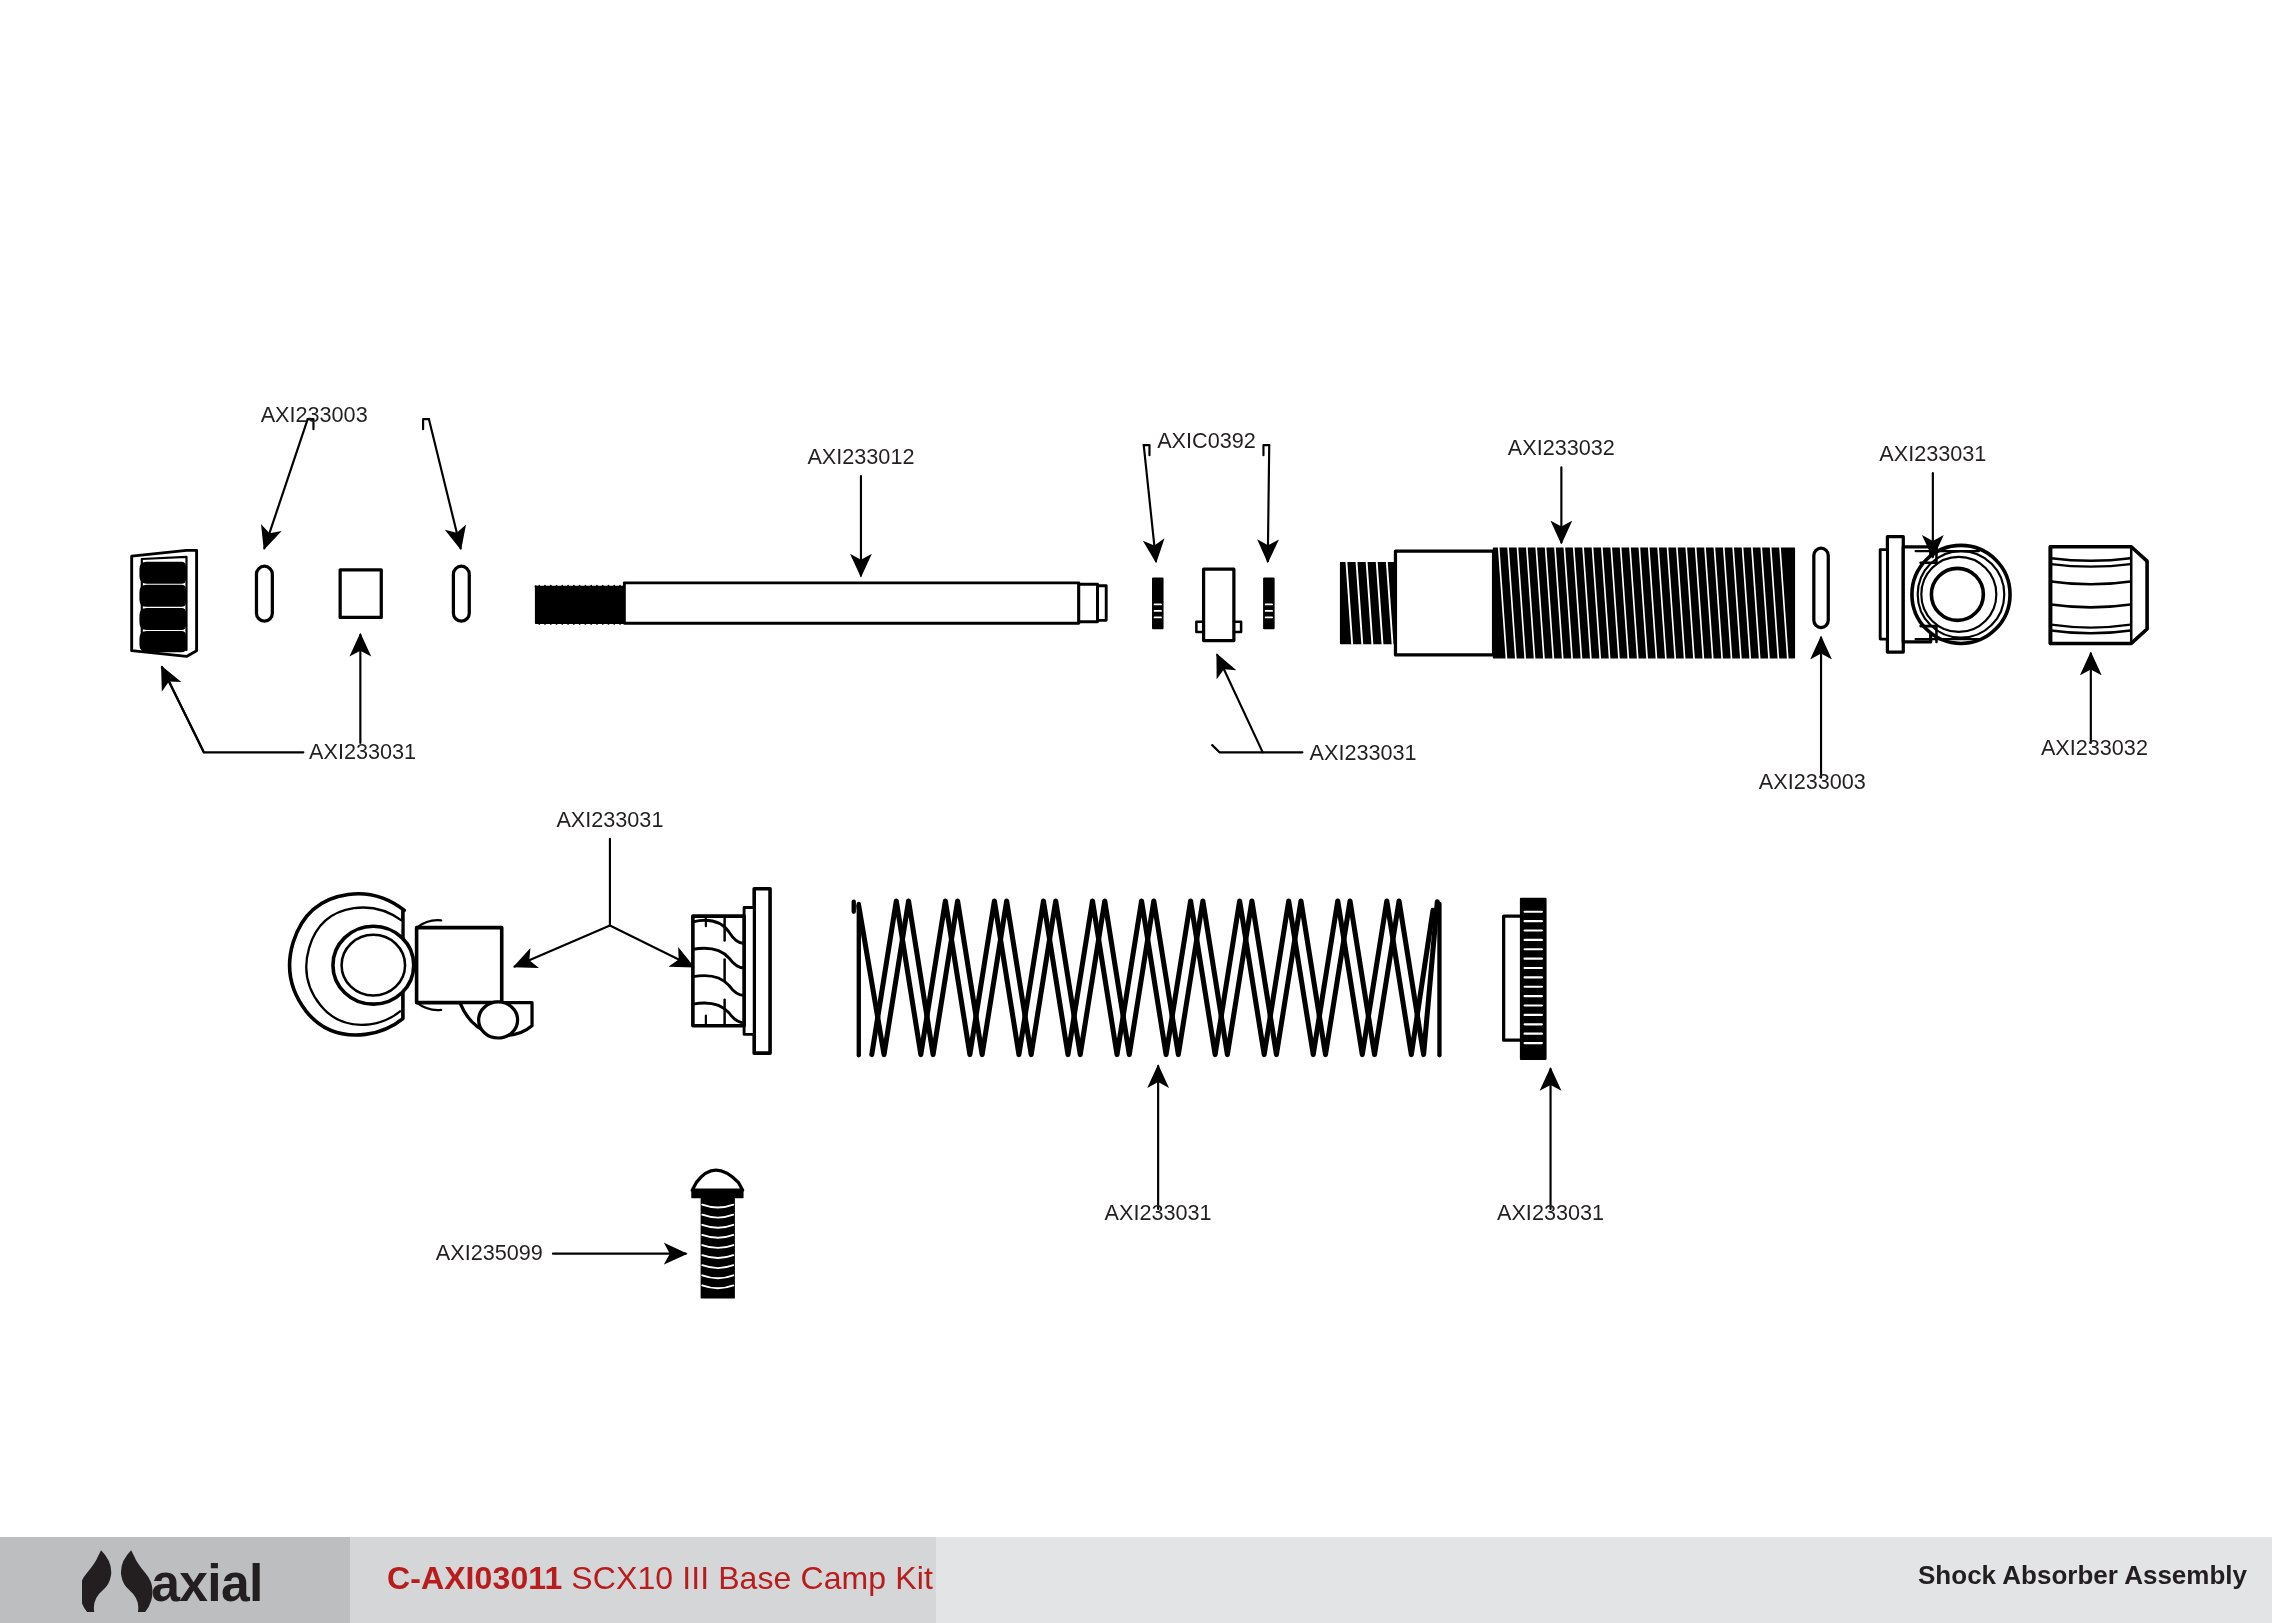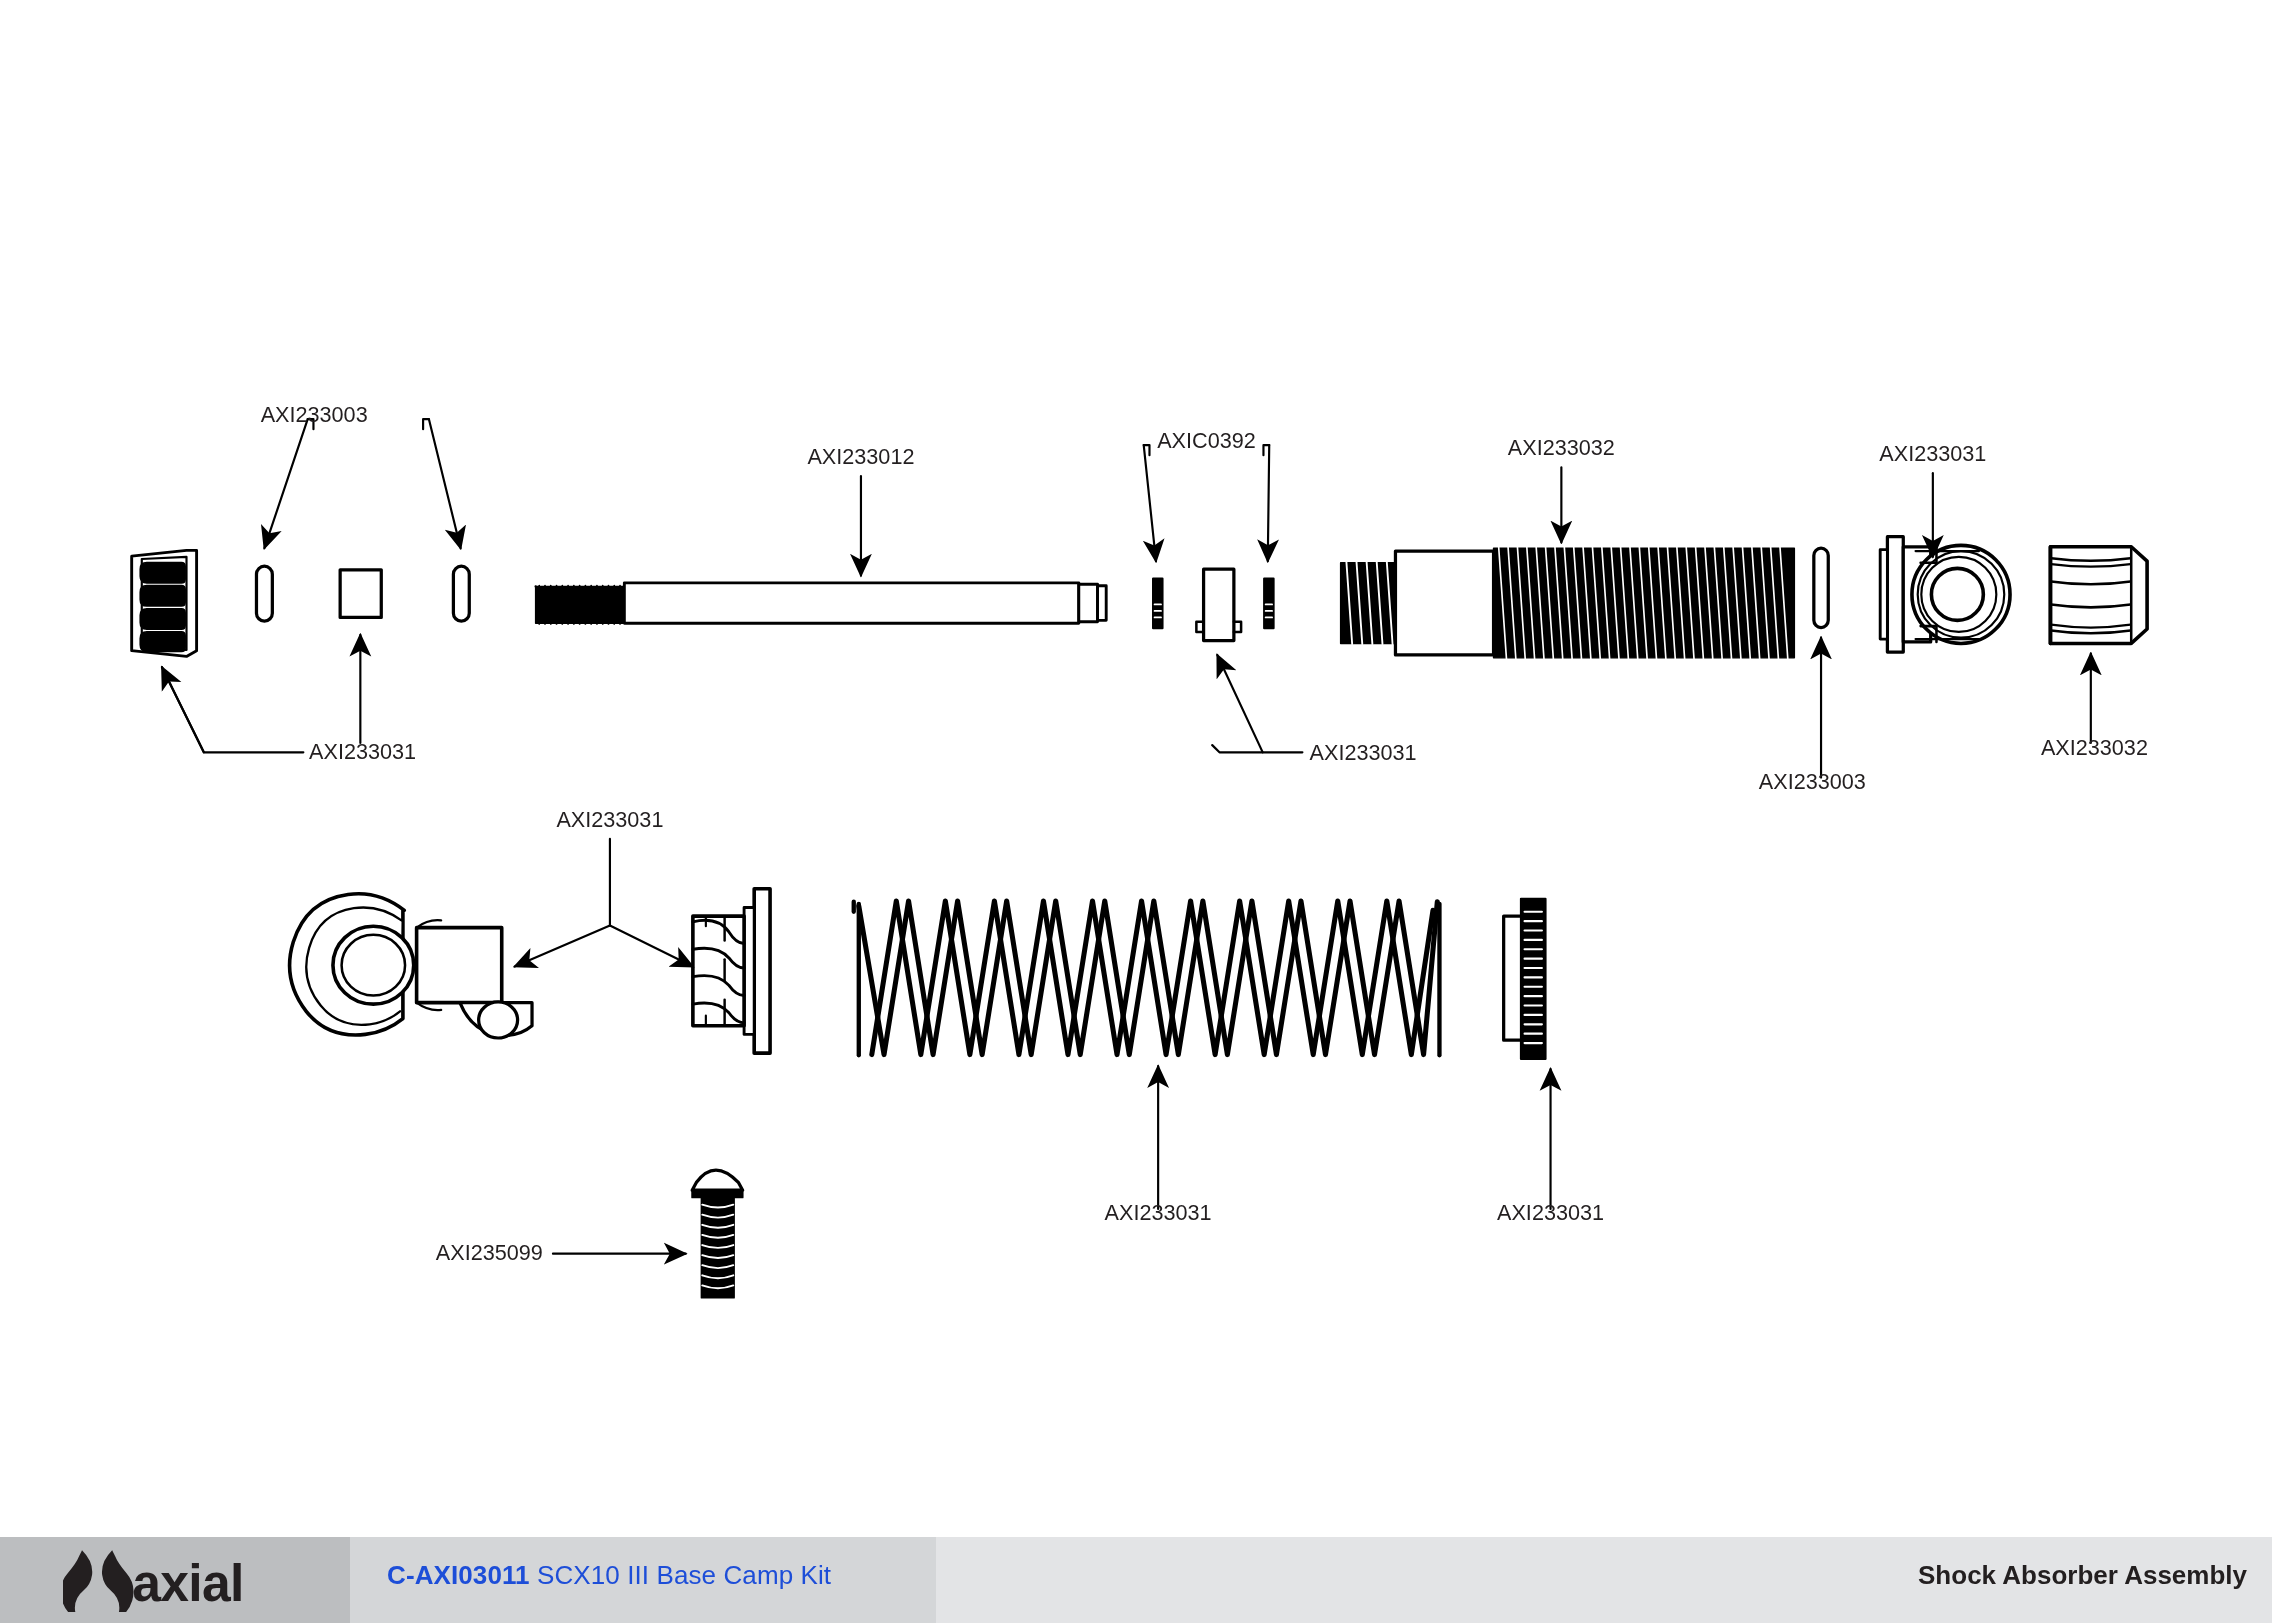--- a/index.html
+++ b/index.html
@@ -44,31 +44,31 @@
     position: absolute;
     top: 0;
     height: 87px;
   }
   #band-logo   { left: 0px;    width: 350px;  background: #bcbec0; }
   #band-title  { left: 350px;  width: 586px;  background: #d4d6d8; }
   #band-right  { left: 936px; width: 1337px; background: #e3e4e6; }
 
   #logo-wrap {
     position: absolute;
-    left: 63px;
+    left: 82px;
     top: 1546px;
     width: 216px;
     height: 66px;
   }
   #footer-title {
     position: absolute;
     left: 387px;
     top: 1560px;
-    font-size: 26px;
-    color: #1d4ed8;
+    font-size: 32px;
+    color: #b91c1c;
     white-space: nowrap;
     letter-spacing: 0.1px;
   }
   #footer-title .kitnum { font-weight: bold; }
   #footer-title .kitname { font-weight: normal; }
 
   #footer-right {
     position: absolute;
     right: 26px;
     top: 1560px;

